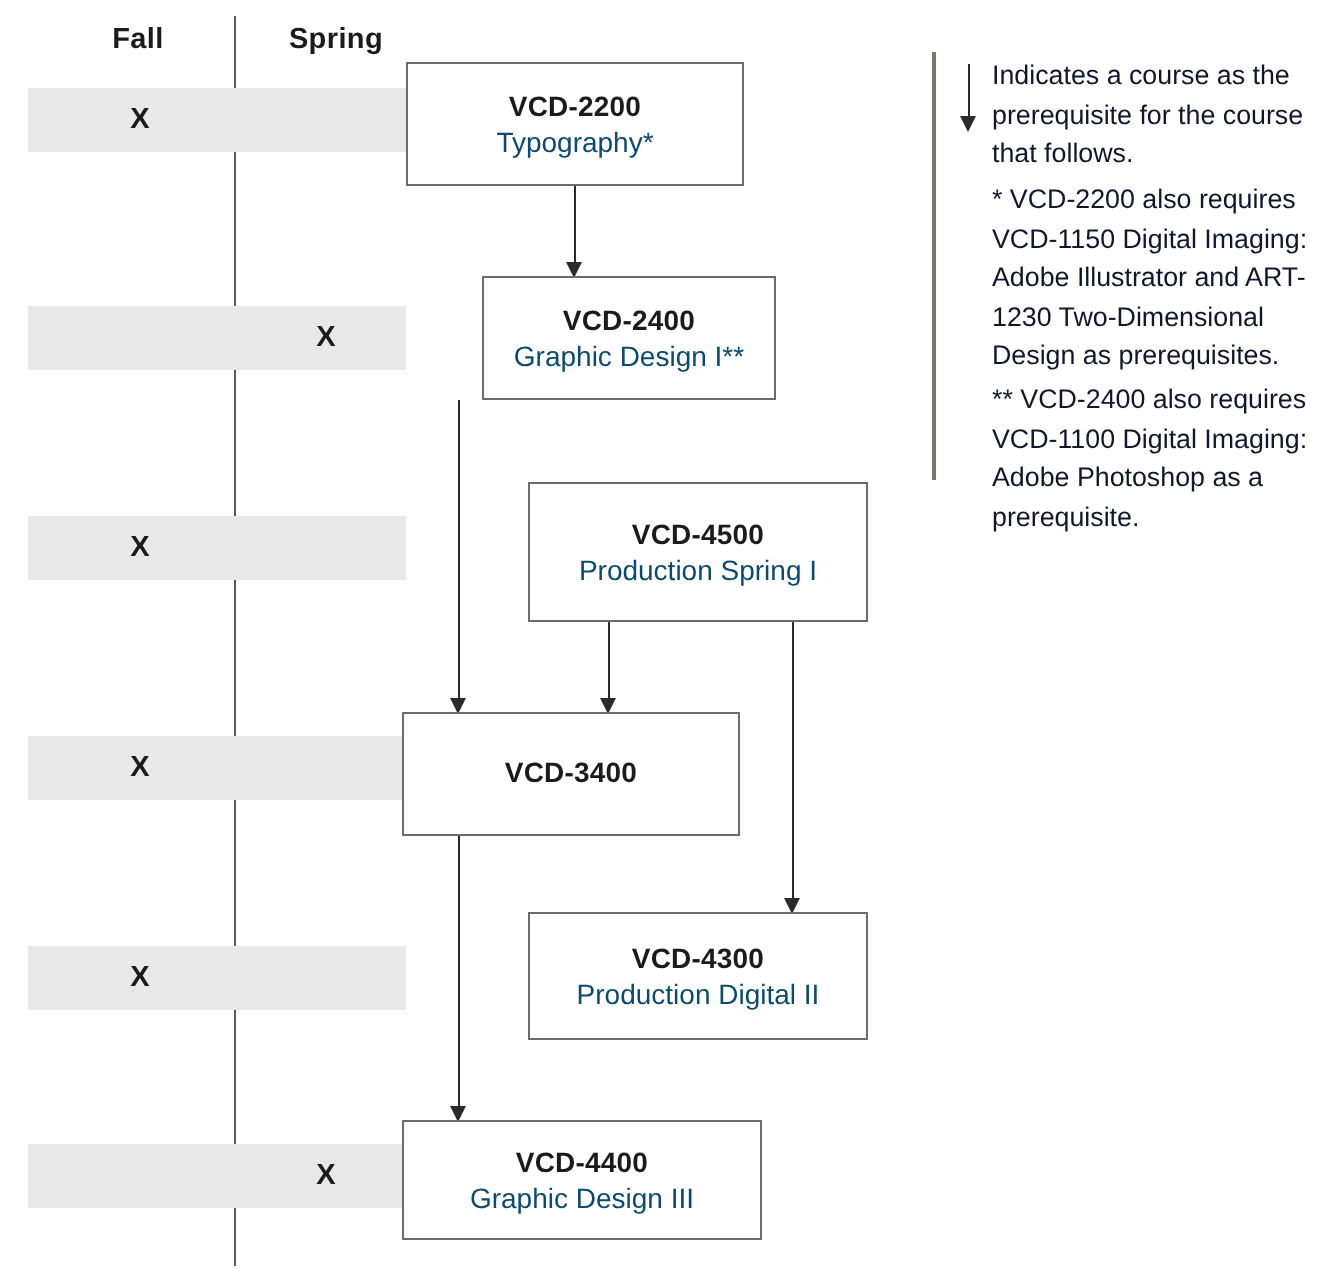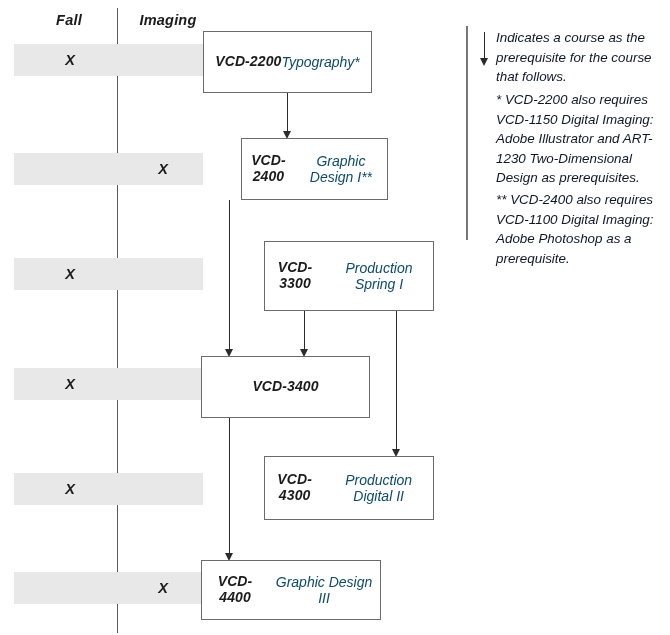--- a/index.html
+++ b/index.html
@@ -13,21 +13,20 @@
     position: relative;
     font-family: "Liberation Sans", sans-serif;
     color: #231f20;
     overflow: hidden;
   }
   #stage {
     position: absolute;
     left: 0; top: 0;
     width: 670px;
     height: 635px;
-    font-style: italic;
   }
 
   
   .sem-header {
     position: absolute;
     top: 12px;
     font-size: 14.5px;
     font-weight: bold;
     letter-spacing: 0.2px;
     color: #1b1b1b;
@@ -66,21 +65,21 @@
   }
 
   
   .course-box {
     position: absolute;
     box-sizing: border-box;
     border: 1px solid #6b6b6b;
     background: #ffffff;
     text-align: center;
     display: flex;
-    flex-direction: row;
+    flex-direction: column;
     align-items: center;
     justify-content: center;
     z-index: 3;
   }
   .course-code {
     font-size: 14px;
     font-weight: bold;
     color: #1b1b1b;
     letter-spacing: 0.1px;
     margin-bottom: 2px;
@@ -154,21 +153,21 @@
   .note-0 { top: 2px;   }
   .note-1 { top: 64px;  }
   .note-2 { top: 164px; }
 </style>
 </head>
 <body>
 
 <div id="stage">
 
   <div class="sem-header sem-fall">Fall</div>
-  <div class="sem-header sem-spring">Imaging</div>
+  <div class="sem-header sem-spring">Spring</div>
 
   <div class="col-divider"></div>
 
   <div id="bands">
       <div class="term-band" style="top: 44px;"></div>
       <div class="term-mark" style="top: 44px; left: 60px;">X</div>
       <div class="term-band" style="top: 153px;"></div>
       <div class="term-mark" style="top: 153px; left: 153px;">X</div>
       <div class="term-band" style="top: 258px;"></div>
       <div class="term-mark" style="top: 258px; left: 60px;">X</div>
@@ -204,21 +203,21 @@
   <div id="boxes">
       <div class="course-box" style="left: 203px; top: 31px; width: 169px; height: 62px;">
         <div class="course-code">VCD-2200</div>
         <div class="course-title">Typography*</div>
       </div>
       <div class="course-box" style="left: 201px; top: 138px; width: 147px; height: 62px; margin-left: 40px;">
         <div class="course-code">VCD-2400</div>
         <div class="course-title">Graphic Design I**</div>
       </div>
       <div class="course-box" style="left: 264px; top: 241px; width: 170px; height: 70px;">
-        <div class="course-code">VCD-3300</div>
+        <div class="course-code">VCD-4500</div>
         <div class="course-title">Production Spring I</div>
       </div>
       <div class="course-box" style="left: 201px; top: 356px; width: 169px; height: 62px;">
         <div class="course-code">VCD-3400</div>
       </div>
       <div class="course-box" style="left: 264px; top: 456px; width: 170px; height: 64px;">
         <div class="course-code">VCD-4300</div>
         <div class="course-title">Production Digital II</div>
       </div>
       <div class="course-box" style="left: 201px; top: 560px; width: 180px; height: 60px;">

